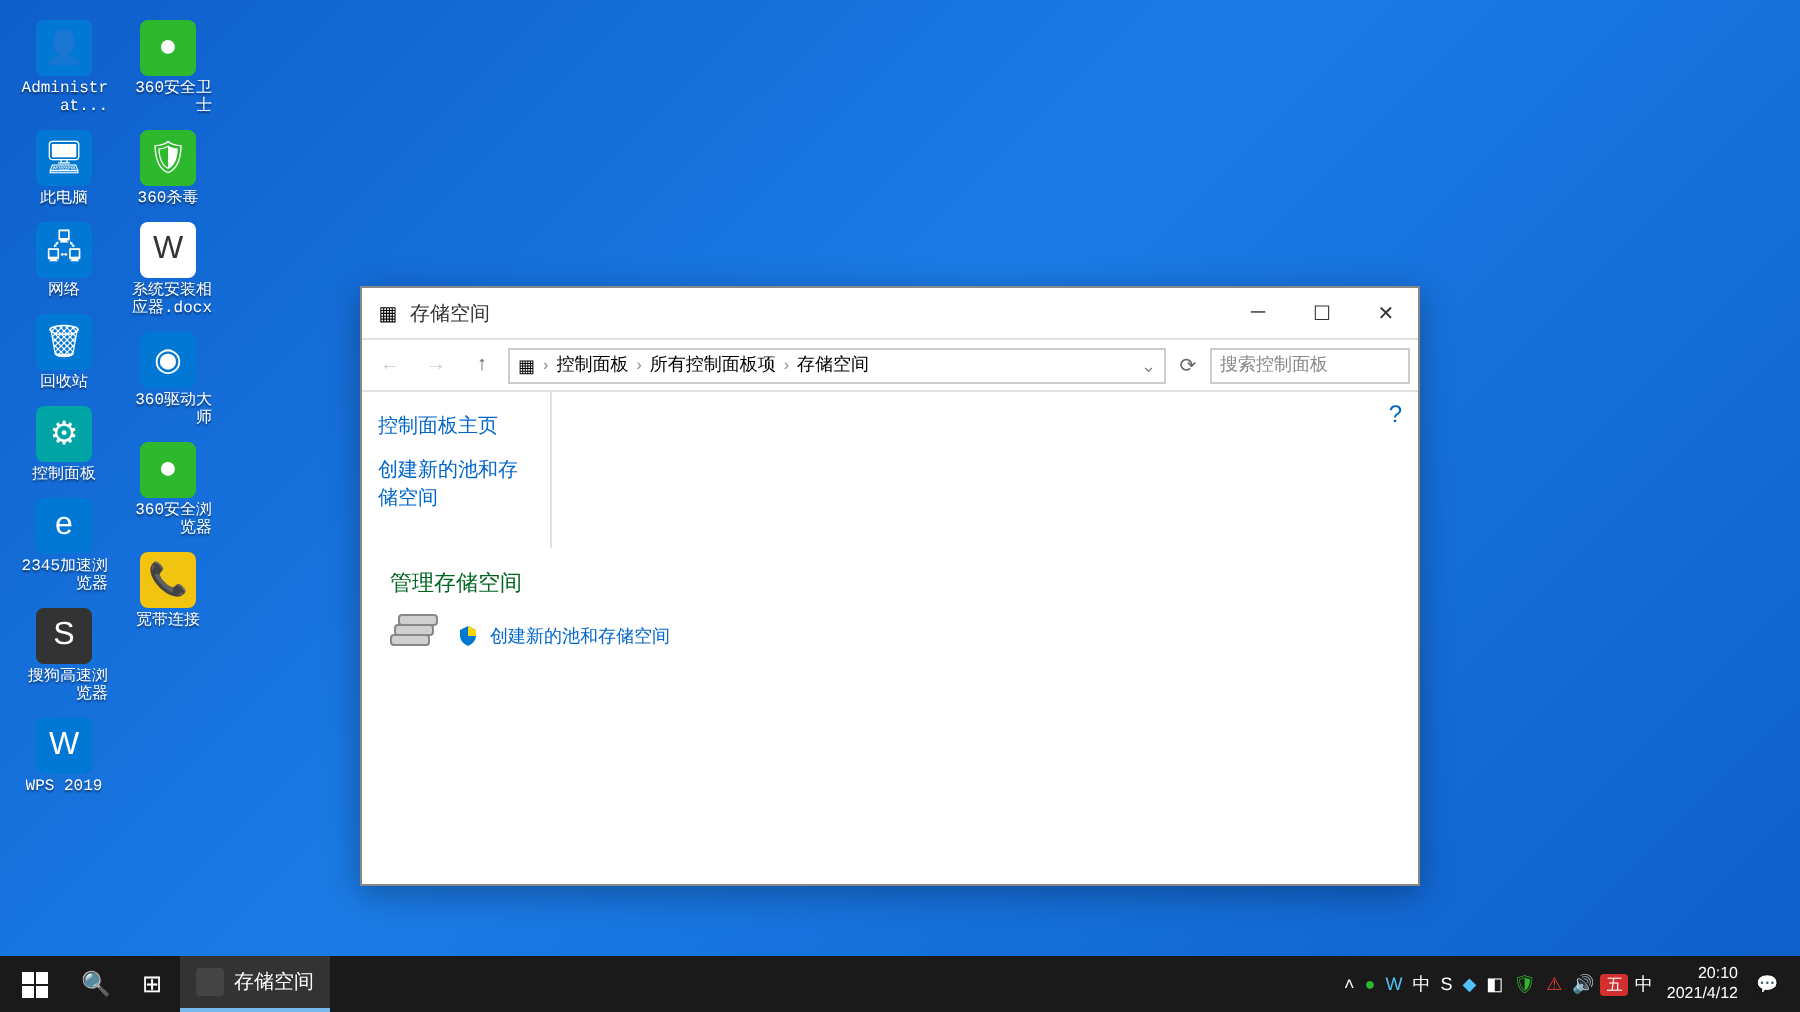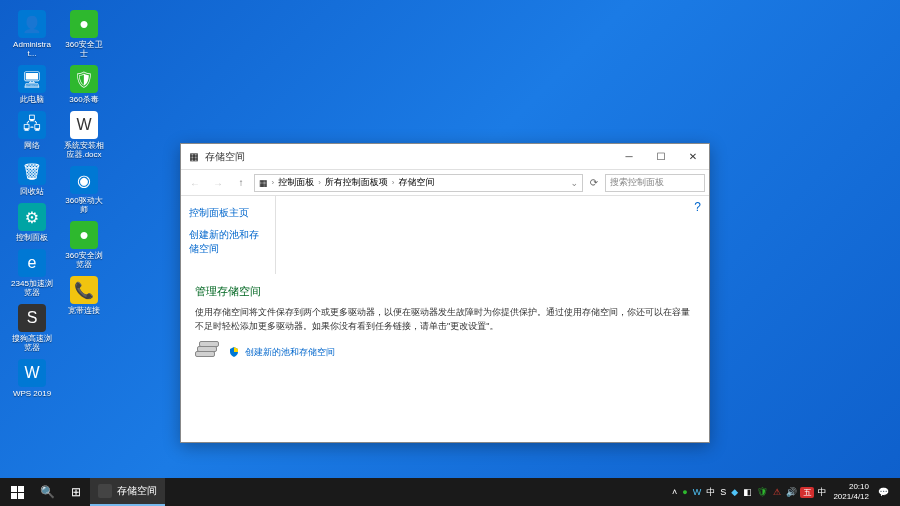--- a/index.html
+++ b/index.html
@@ -2,21 +2,21 @@
 <html><head>
 <meta charset="utf-8">
 <style>
 * { margin: 0; padding: 0; box-sizing: border-box; }
 body { width: 900px; height: 506px; overflow: hidden; font-family: "Microsoft YaHei", "Segoe UI", sans-serif; position: relative; }
 .desktop { width: 100%; height: 100%; background: linear-gradient(135deg, #0e5fcb 0%, #1b7be5 45%, #0e5fcb 100%); position: relative; }
 .desktop-icons { position: absolute; top: 8px; left: 8px; display: flex; gap: 4px; }
 .icon-col { display: flex; flex-direction: column; gap: 3px; }
 .d-icon { width: 48px; display: flex; flex-direction: column; align-items: center; cursor: pointer; padding: 2px; }
 .d-icon-img { width: 28px; height: 28px; border-radius: 4px; display: flex; align-items: center; justify-content: center; font-size: 16px; color: white; }
-.d-icon-label { font-size: 8px; color: white; text-align: center; margin-top: 2px; line-height: 9px; text-shadow: 0 1px 1px rgba(0,0,0,0.5); word-break: break-all; max-height: 18px; overflow: hidden; }
+.d-icon-label { font-size: 8px; color: white; text-align: right; margin-top: 2px; line-height: 9px; text-shadow: 0 1px 1px rgba(0,0,0,0.5); word-break: break-all; max-height: 18px; overflow: hidden; font-family: Liberation Mono, monospace; }
 .bg-green { background: #2eb82e; }
 .bg-blue { background: #0078d4; }
 .bg-white { background: #fff; color: #333; }
 .bg-teal { background: #00a4a4; }
 .bg-yellow { background: #f1c40f; }
 .bg-dark { background: #333; }
 
 .window { position: absolute; left: 180px; top: 143px; width: 530px; height: 300px; background: #fff; border: 1px solid #888; box-shadow: 0 4px 16px rgba(0,0,0,0.3); }
 .titlebar { height: 26px; display: flex; align-items: center; border-bottom: 1px solid #e0e0e0; font-size: 10px; padding-left: 6px; }
 .titlebar-icon { width: 14px; height: 14px; margin-right: 4px; display: flex; align-items: center; justify-content: center; }
@@ -162,21 +162,20 @@
         </div>
     </div>
     <div class="help-icon">?</div>
     <div class="content">
       <div class="sidebar">
         <div class="sidebar-link">控制面板主页</div>
         <div class="sidebar-link">创建新的池和存储空间</div>
       </div>
       <div class="main">
         <div class="main-title">管理存储空间</div>
-        <div class="main-desc">使用存储空间将文件保存到两个或更多驱动器，以便在驱动器发生故障时为你提供保护。通过使用存储空间，你还可以在容量不足时轻松添加更多驱动器。如果你没有看到任务链接，请单击"更改设置"。</div>
         <div class="create-row">
           <div class="drives-ico">
             <div class="drive-layer" style="top:0;left:4px"></div>
             <div class="drive-layer" style="top:5px;left:2px"></div>
             <div class="drive-layer" style="top:10px;left:0"></div>
           </div>
           <svg class="shield" viewBox="0 0 10 10">
               <path d="M5 0 L9 2 L9 5 Q9 8 5 10 Q1 8 1 5 L1 2 Z" fill="#0078d4"></path>
               <path d="M5 0 L9 2 L9 5 L5 5 Z" fill="#ffd700"></path>
             </svg>

